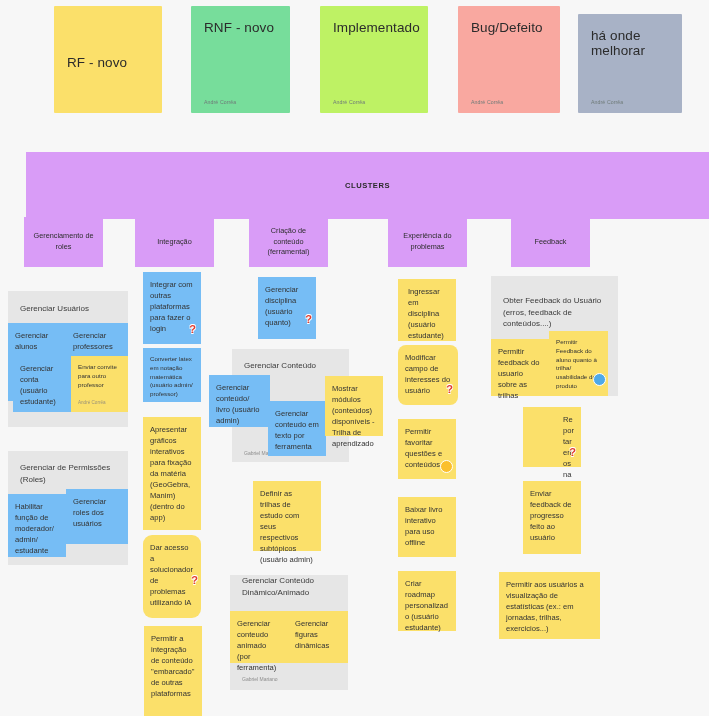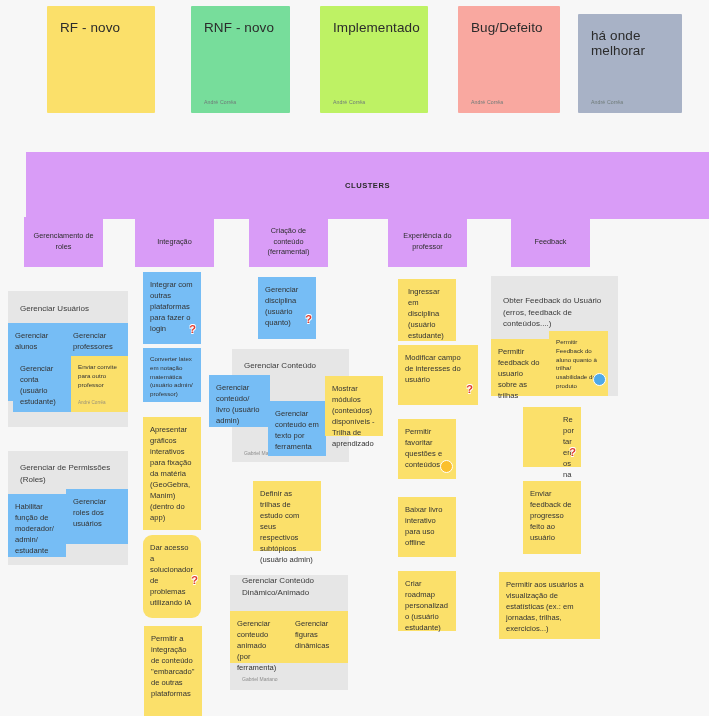--- a/index.html
+++ b/index.html
@@ -100,21 +100,21 @@
     border: 1.6px solid #ffffff;
   }
   .dot-blue { background: #4ea9e8; }
   .dot-yellow { background: #fbc02d; }
 </style>
 </head>
 <body>
 
 <div id="board">
 
-  <div class="legend-card" style="left:47px; top:6px; width:108px; height:107px; background:#fbe06a;">
+  <div class="legend-card" style="left:54px; top:6px; width:108px; height:107px; background:#fbe06a;justify-content:center;">
     <div class="title">RF - novo</div>
     <div class="author"></div>
   </div>
   <div class="legend-card" style="left:191px; top:6px; width:99px; height:107px; background:#77dd9b;">
     <div class="title">RNF - novo</div>
     <div class="author">André Corrêa</div>
   </div>
   <div class="legend-card" style="left:320px; top:6px; width:108px; height:107px; background:#bef264;">
     <div class="title">Implementado</div>
     <div class="author">André Corrêa</div>
@@ -135,21 +135,21 @@
   <div class="cluster" style="left:24px; top:217px; width:79px; height:50px;">
     <span class="txt">Gerenciamento de roles</span>
   </div>
   <div class="cluster" style="left:135px; top:217px; width:79px; height:50px;">
     <span class="txt">Integração</span>
   </div>
   <div class="cluster" style="left:249px; top:217px; width:79px; height:50px;">
     <span class="txt">Criação de conteúdo (ferramental)</span>
   </div>
   <div class="cluster" style="left:388px; top:217px; width:79px; height:50px;">
-    <span class="txt">Experiência do professor</span>
+    <span class="txt">Experiência do problemas</span>
   </div>
   <div class="cluster" style="left:511px; top:217px; width:79px; height:50px;">
     <span class="txt">Feedback</span>
   </div>
 
   <div class="group" style="left:8px; top:291px; width:120px; height:136px;">
     <div class="g-title" style="left:12px; top:12px; width:100px;">Gerenciar Usuários</div>
   </div>
   <div class="sticky blue" style="left:8px; top:323px; width:58px; height:78px;">
     <span class="txt">Gerenciar alunos</span>
@@ -223,21 +223,21 @@
   <div class="sticky yellow" style="left:230px; top:611px; width:58px; height:52px;">
     <span class="txt">Gerenciar conteudo animado (por ferramenta)</span>
   </div>
   <div class="sticky yellow" style="left:288px; top:611px; width:60px; height:52px;">
     <span class="txt">Gerenciar figuras dinâmicas</span>
   </div>
 
   <div class="sticky yellow" style="left:398px; top:279px; width:58px; height:62px;padding-left:10px;">
     <span class="txt">Ingressar em disciplina (usuário estudante)</span>
   </div>
-  <div class="sticky yellow" style="left:398px; top:345px; width:80px; height:60px;">
+  <div class="sticky yellow" style="left:398px; top:345px; width:60px; height:60px;border-radius:8px;">
     <span class="txt">Modificar campo de interesses do usuário</span>
     <span class="qmark" style="right:5px; bottom:10px;">?</span>
   </div>
   <div class="sticky yellow" style="left:398px; top:419px; width:58px; height:60px;">
     <span class="txt">Permitir favoritar questões e conteúdos</span>
     <span class="dot-sticker dot-yellow" style="right:3px; bottom:6px;"></span>
   </div>
   <div class="sticky yellow" style="left:398px; top:497px; width:58px; height:60px;">
     <span class="txt">Baixar livro interativo para uso offline</span>
   </div>

